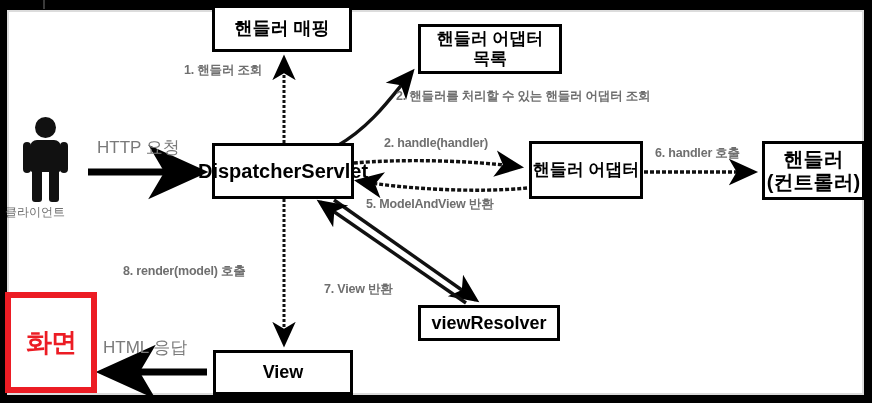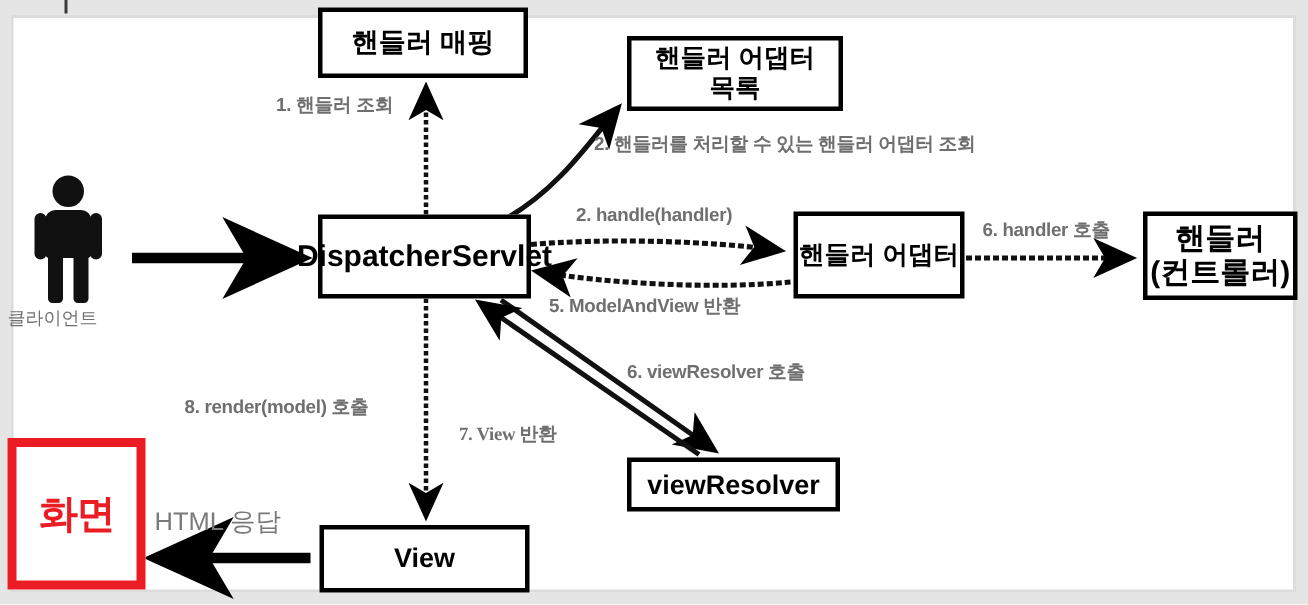--- a/index.html
+++ b/index.html
@@ -8,21 +8,21 @@
     padding: 0;
     background: #ffffff;
   }
   body {
     font-family: "Liberation Sans", "DejaVu Sans", sans-serif;
   }
   #canvas {
     position: relative;
     width: 872px;
     height: 403px;
-    background: #e5e5e5;
+    background: #000000;
     overflow: hidden;
   }
   
   .frame {
     position: absolute;
     left: 7px;
     top: 10px;
     width: 857px;
     height: 385px;
     border: 2px solid #dcdcdc;
@@ -227,32 +227,32 @@
   <div class="client" style="left:21px; top:117px; width:49px; height:86px;">
     <div class="head"></div>
     <div class="torso"></div>
     <div class="arm-l"></div>
     <div class="arm-r"></div>
     <div class="leg-l"></div>
     <div class="leg-r"></div>
   </div>
   <div class="client-caption" style="left:5px; top:204px;">클라이언트</div>
 
+  <div class="label plain" style="left:97px; top:136px;">HTTP 요청</div>
 
   <div class="label plain" style="left:103px; top:336px;">HTML 응답</div>
 
   <div class="label" style="left:184px; top:62px;">1. 핸들러 조회</div>
 
   <div class="label" style="left:396px; top:88px;">2. 핸들러를 처리할 수 있는 핸들러 어댑터 조회</div>
 
   <div class="label" style="left:384px; top:136px;">2. handle(handler)</div>
 
   <div class="label" style="left:655px; top:145px;">6. handler 호출</div>
 
   <div class="label" style="left:366px; top:196px;">5. ModelAndView 반환</div>
 
-  <div class="label" style="left:418px; top:240px;">6. viewResolver 호출</div>
-
-  <div class="label" style="left:306px; top:281px;font-family:Liberation Serif, serif;">7. View 반환</div>
+
+  <div class="label" style="left:324px; top:281px;">7. View 반환</div>
 
   <div class="label" style="left:123px; top:263px;">8. render(model) 호출</div>
 
 </div>
 
 </body></html>

